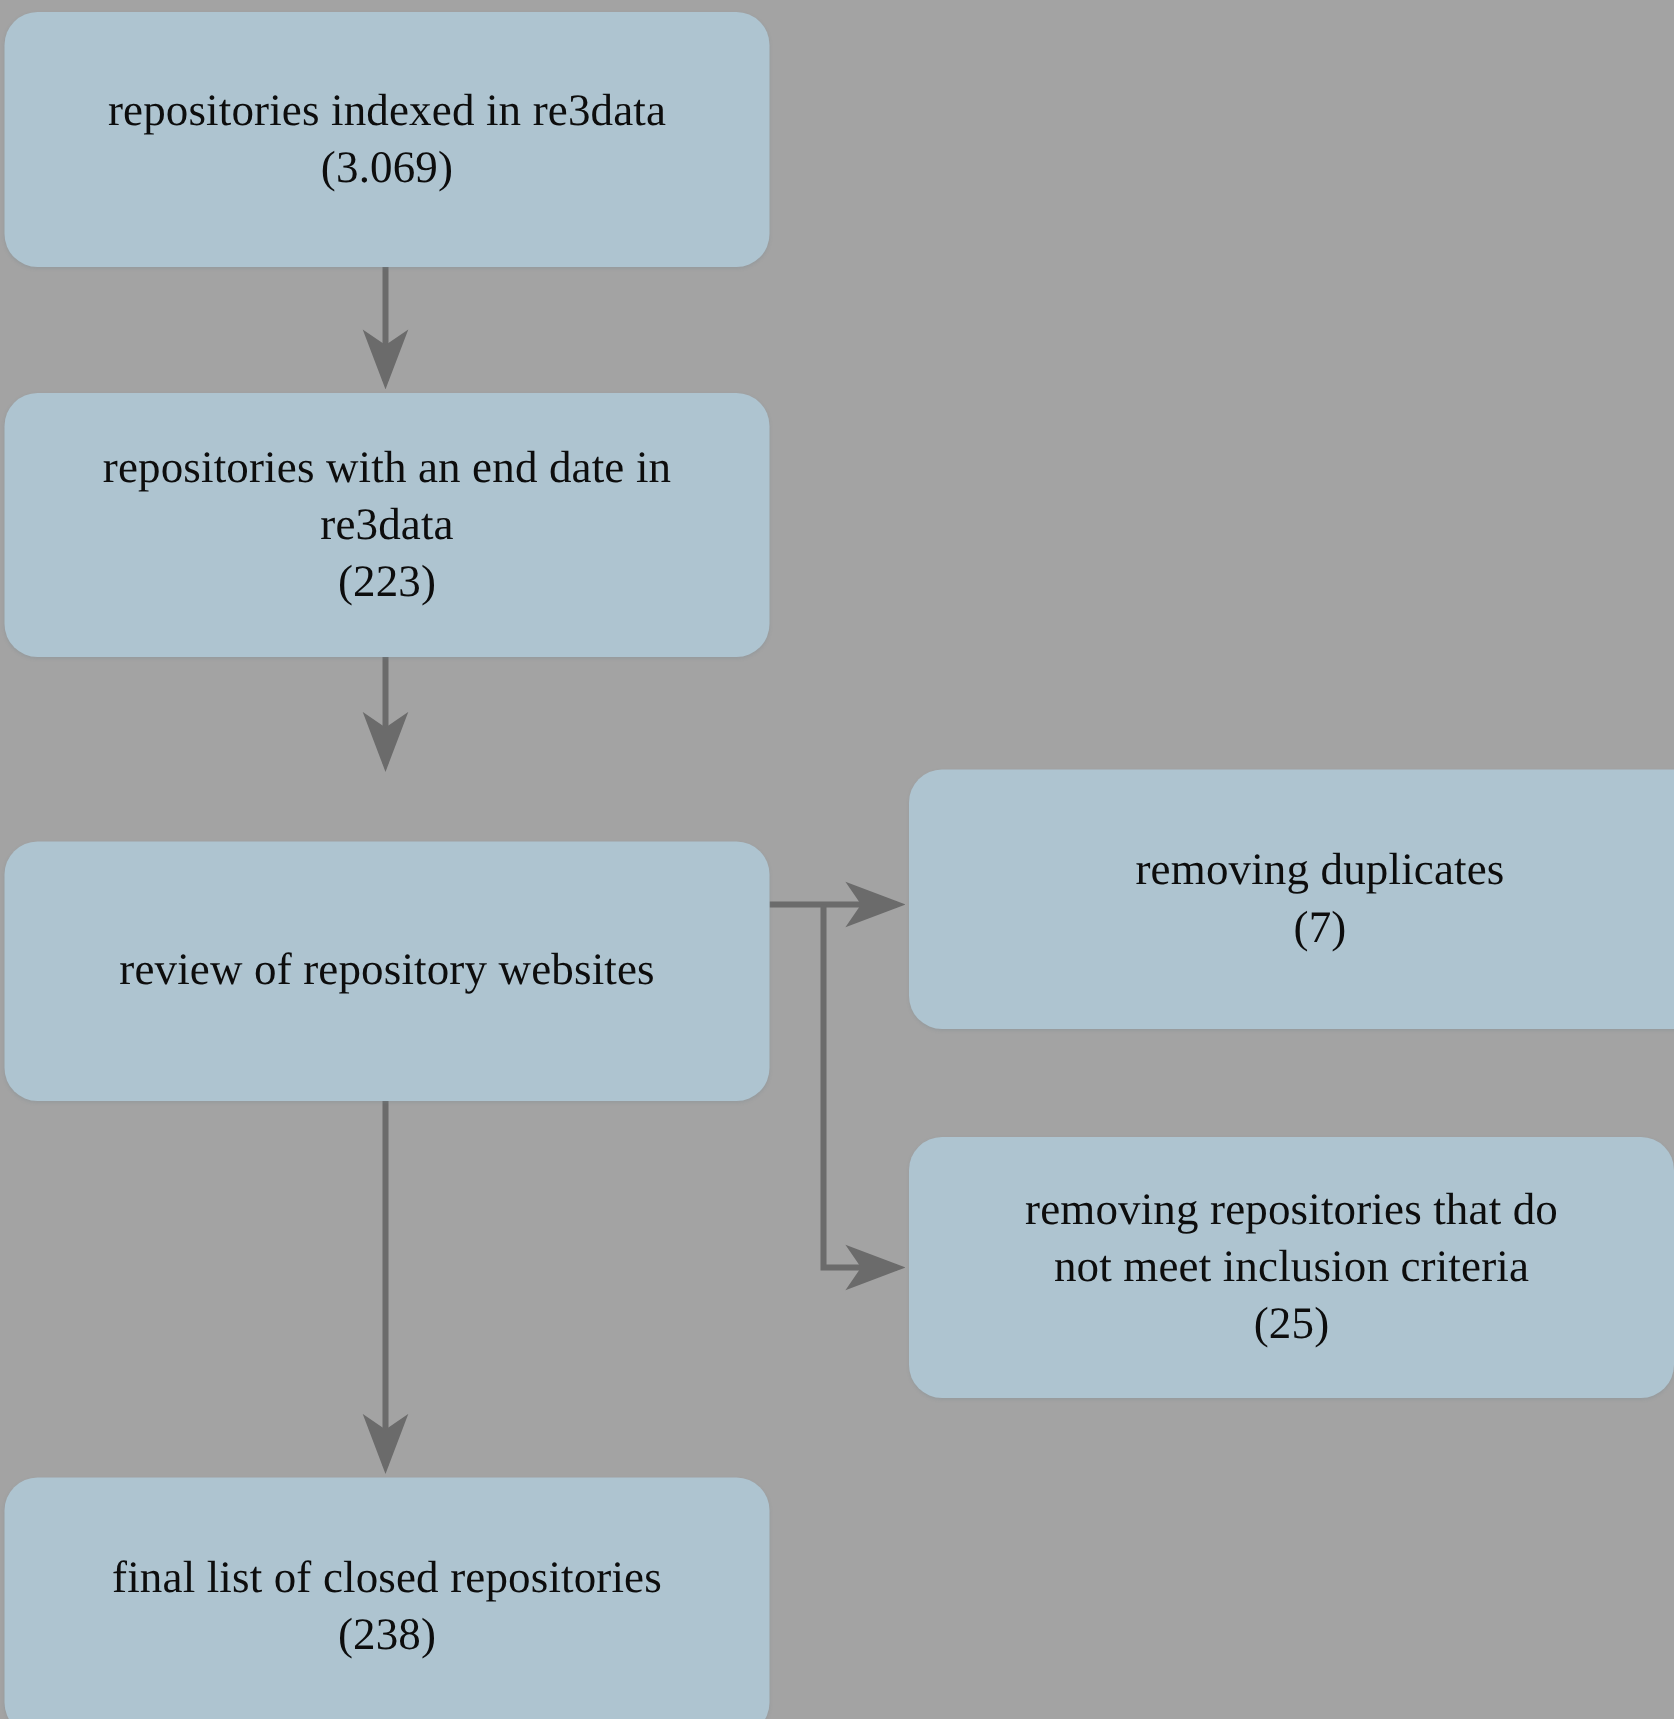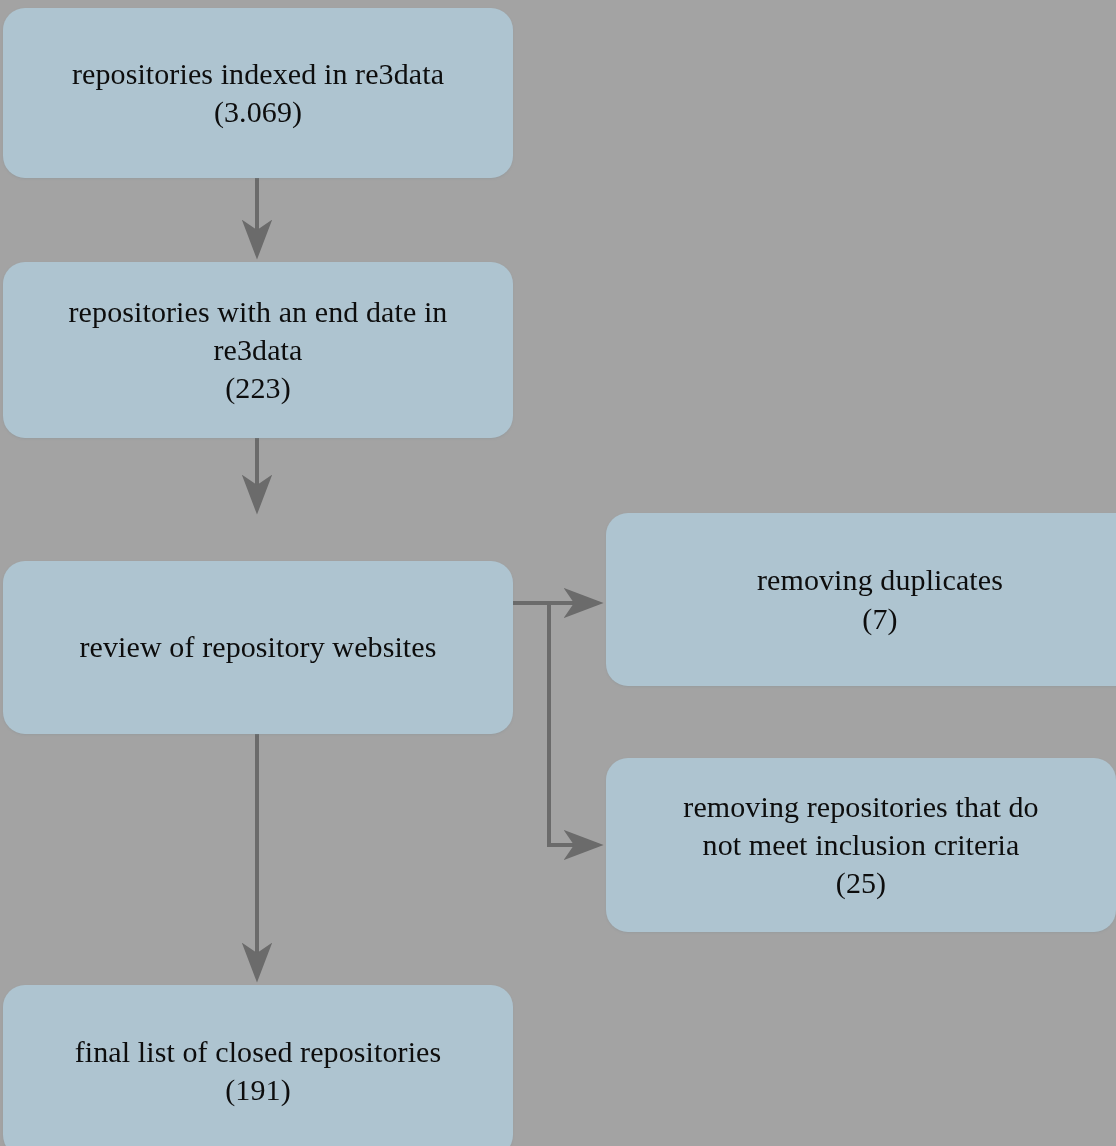--- a/index.html
+++ b/index.html
@@ -113,16 +113,16 @@
   </div>
 
   <div class="node" id="node-criteria">
     <span class="node-text">removing repositories that do
 not meet inclusion criteria
 (25)</span>
   </div>
 
   <div class="node" id="node-final">
     <span class="node-text">final list of closed repositories
-(191)</span>
+(238)</span>
   </div>
 
 </div>
 
 </body></html>

